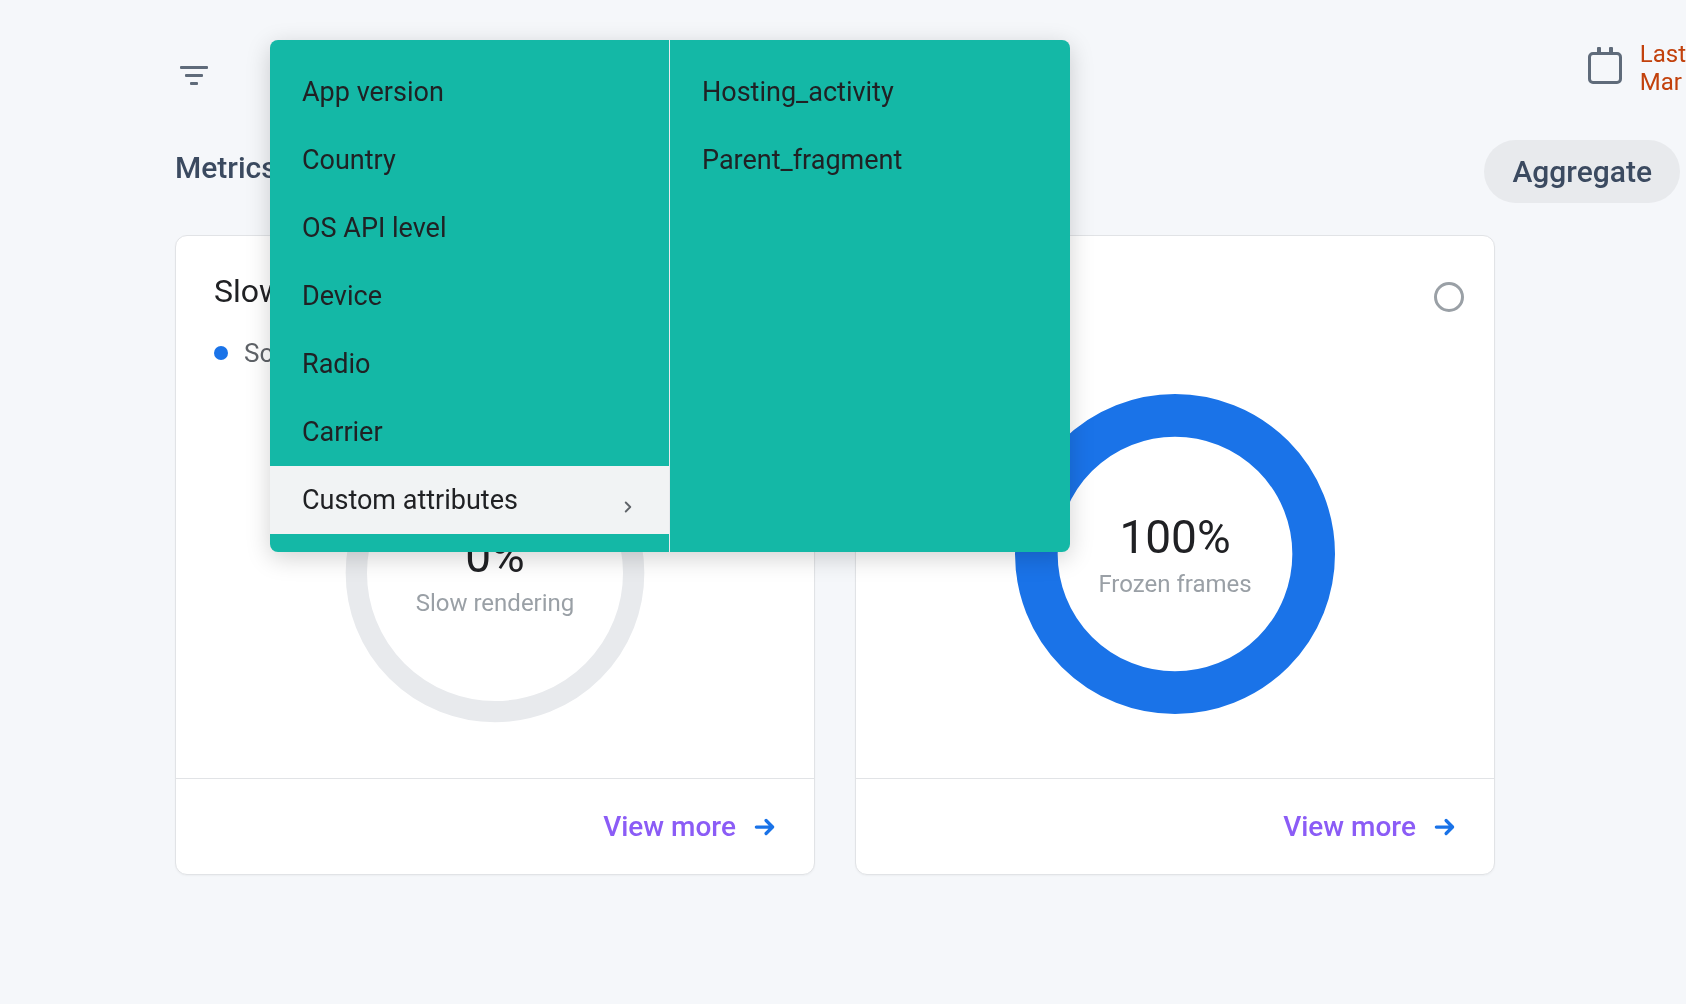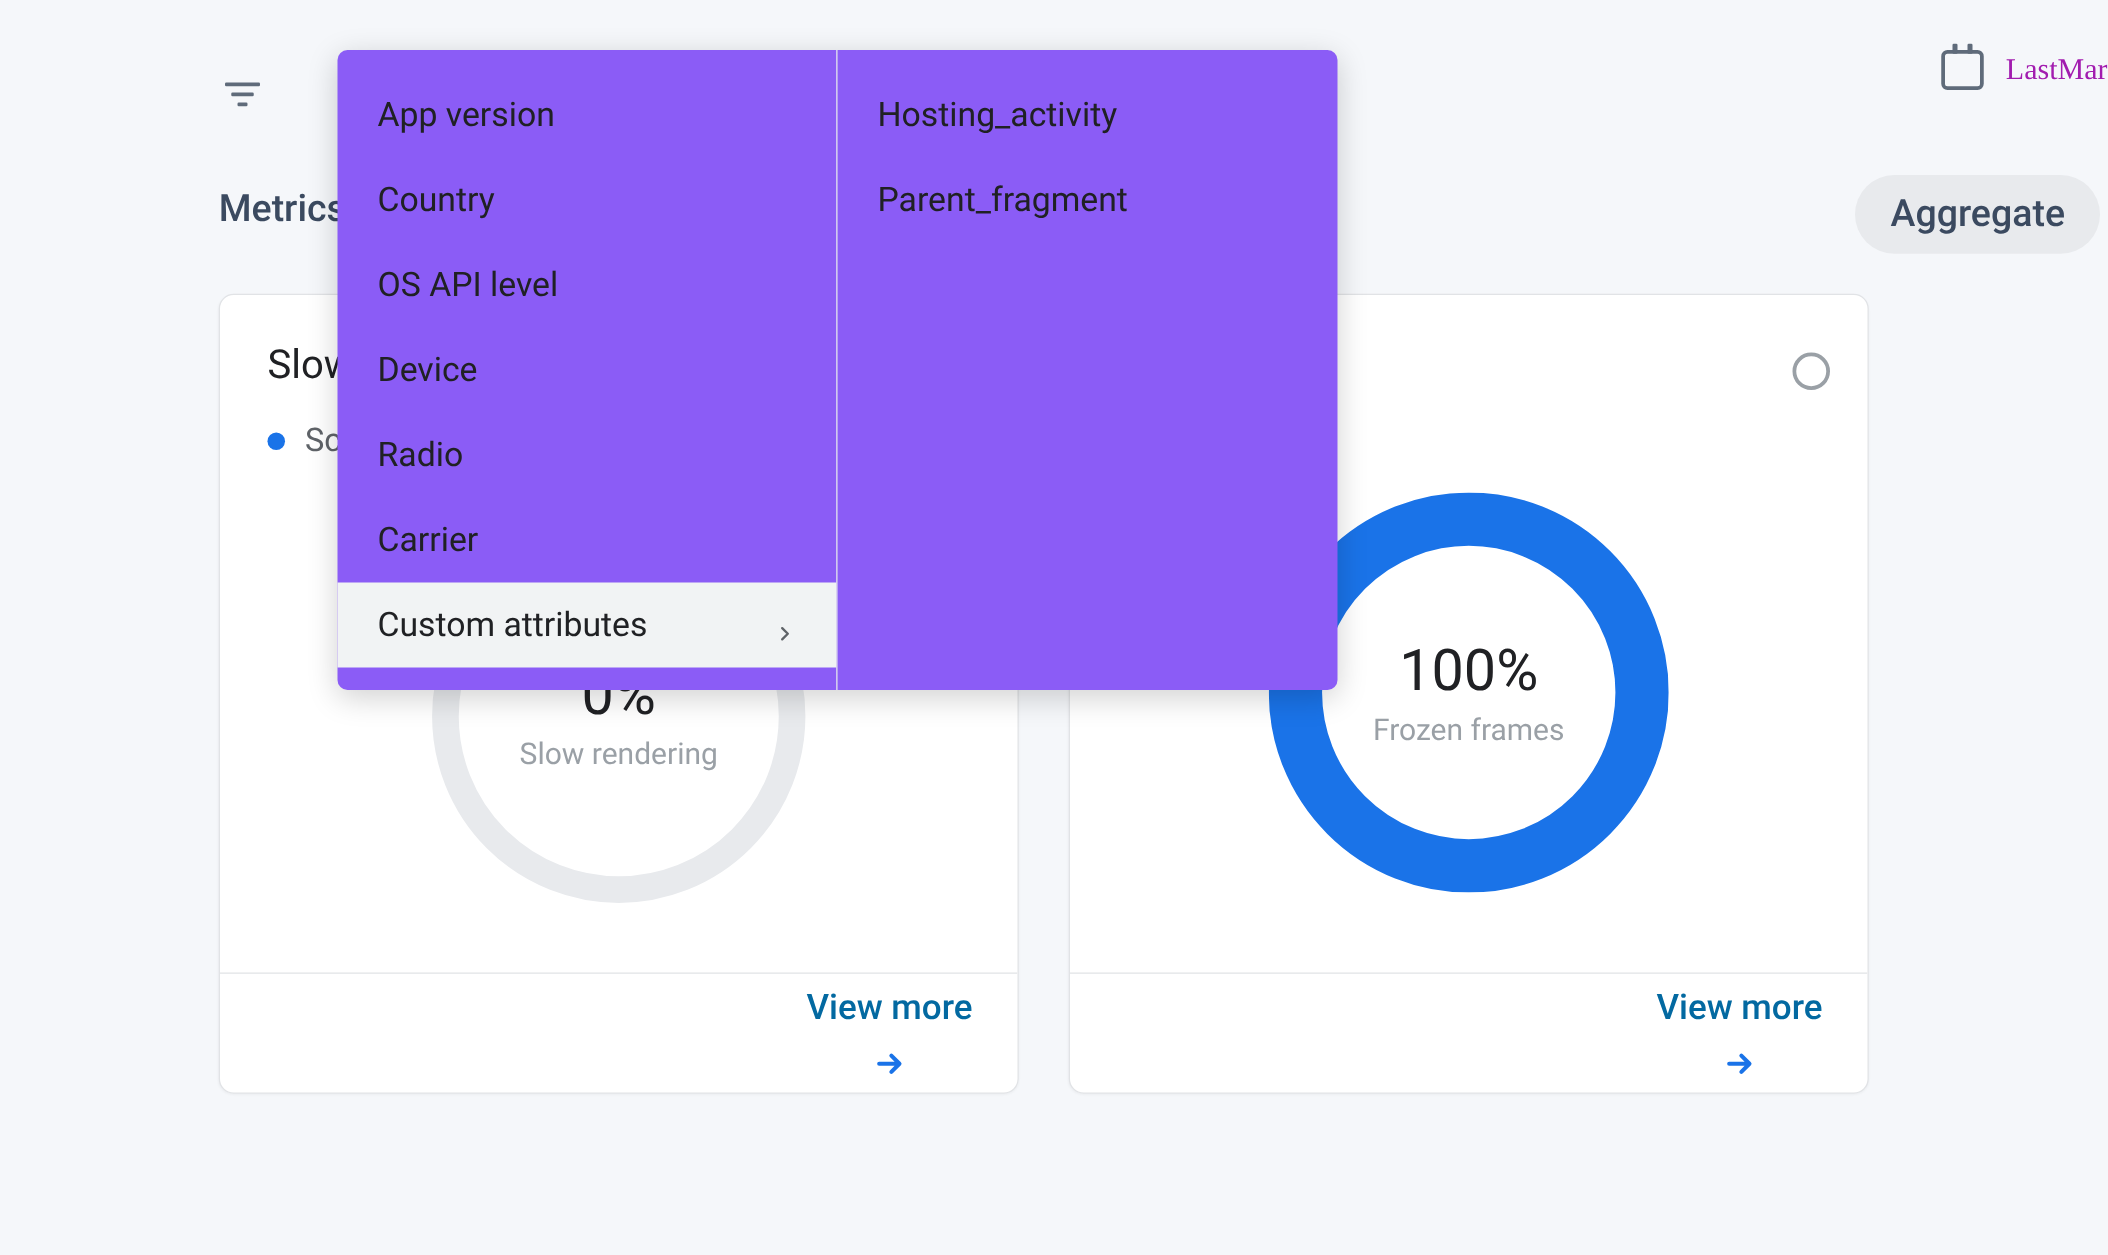--- a/index.html
+++ b/index.html
@@ -62,21 +62,21 @@
     content: "";
     position: absolute;
     top: -8px;
     width: 4px;
     height: 8px;
     background: #5f6b7a;
     border-radius: 1px;
   }
   .calendar-icon::before { left: 6px; }
   .calendar-icon::after { right: 6px; }
-  .date-text { display: flex; flex-direction: row; font-size: 24px; color: #a21caf; font-family: Liberation Serif, serif; }
+  .date-text { display: flex; flex-direction: column; font-size: 24px; color: #c2410c; }
 
   .metrics-row {
     position: absolute;
     top: 150px;
     left: 175px;
     display: flex;
     align-items: flex-end;
     gap: 40px;
   }
   .metrics-label {
@@ -171,40 +171,39 @@
     height: 96px;
     display: flex;
     align-items: center;
     justify-content: flex-end;
     padding: 0 36px;
   }
   .view-more {
     display: flex;
     align-items: center;
     gap: 16px;
-    color: #0369a1;
+    color: #8b5cf6;
     font-size: 28px;
     font-weight: 500;
     cursor: pointer;
-    flex-direction: column;
   }
   .arrow-right {
     width: 26px;
     height: 26px;
     display: flex;
     align-items: center;
     justify-content: center;
   }
 
   
   .dropdown {
     position: absolute;
     top: 40px;
     left: 270px;
-    background: #8b5cf6;
+    background: #14b8a6;
     border-radius: 8px;
     box-shadow: 0 6px 24px rgba(0,0,0,0.18);
     display: flex;
     z-index: 100;
   }
   .dropdown-col {
     width: 400px;
     padding: 18px 0;
   }
   .dropdown-col:first-child {

